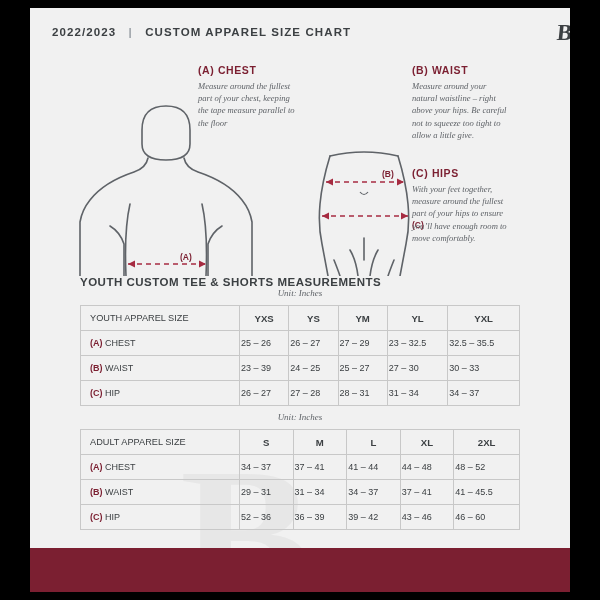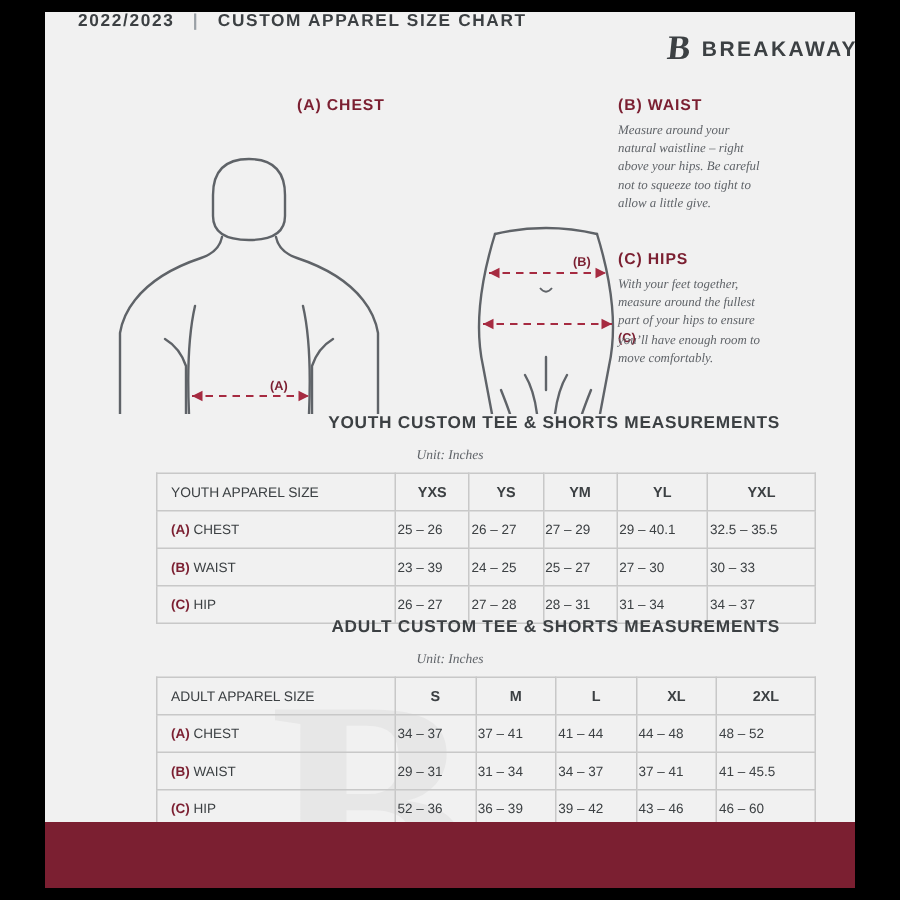--- a/index.html
+++ b/index.html
@@ -35,24 +35,23 @@
     user-select: none;
     pointer-events: none;
   }
   
   .header {
     position: absolute;
     left: 0; top: 0;
     width: 564px;
     height: 48px;
     display: flex;
-    align-items: flex-start;
+    align-items: center;
     padding: 0 22px;
     box-sizing: border-box;
-    flex-direction: column;
   }
   .hdr-title {
     font-size: 11.5px;
     font-weight: bold;
     letter-spacing: 1.1px;
     color: #3c4043;
   }
   .hdr-sep {
     display: inline-block;
     margin: 0 8px;
@@ -115,40 +114,39 @@
     color: #7b1f31;
     font-family: "Liberation Sans", sans-serif;
   }
   
   .section {
     position: absolute;
     width: 440px;
     left: 50px;
   }
   .sec-title {
-    text-align: right;
+    text-align: left;
     font-size: 11.5px;
     font-weight: bold;
     letter-spacing: 0.5px;
     color: #3c4043;
   }
   .sec-sub {
     text-align: center;
     font-size: 9px;
     font-style: italic;
     color: #5f6368;
     font-family: "Liberation Serif", serif;
-    margin-top: 10px;
+    margin-top: 0;
     margin-bottom: 7px;
   }
   table {
     width: 440px;
     border-collapse: collapse;
     background: transparent;
-    margin-left: 24px;
   }
   th, td {
     border: 1px solid #c8c8c8;
     height: 22px;
     font-size: 9px;
     color: #3c4043;
     font-family: "Liberation Sans", sans-serif;
   }
   th.rowhead, td.rowhead {
     text-align: left;
@@ -178,21 +176,20 @@
   <div class="watermark">B</div>
 
   <div class="header">
     <div class="hdr-title">
       <span>2022/2023</span>
       <span class="hdr-sep">|</span>
       <span>CUSTOM APPAREL SIZE CHART</span>
     </div>
     <div class="brand">
       <span class="brand-mark">B</span>
-      <span class="brand-name">BREAKAWAY</span>
     </div>
   </div>
 
   <div class="diagram">
     <svg width="540" height="222" viewBox="0 0 540 222">
 
       <g fill="none" stroke="#5f6368" stroke-width="1.6" stroke-linecap="round" stroke-linejoin="round">
 
         <path d="M112 76 q0 -24 24 -24 q24 0 24 24 l0 14 q0 16 -24 16 q-24 0 -24 -16 z"></path>
 
@@ -237,20 +234,21 @@
       <polygon points="292,162 299,158.5 299,165.5" fill="#a62b41"></polygon>
       <polygon points="378,162 371,158.5 371,165.5" fill="#a62b41"></polygon>
     </svg>
 
     <div class="tag" style="left:150px; top:198px;">(A)</div>
     <div class="tag" style="left:352px; top:115px;">(B)</div>
     <div class="tag" style="left:382px; top:166px;">(C)</div>
 
     <div class="callout" id="callout-chest">
       <div class="callout-title">(A) CHEST</div>
+      <div class="callout-body">Measure around the fullest part of your chest, keeping the tape measure parallel to the floor</div>
     </div>
     <div class="callout" id="callout-waist">
       <div class="callout-title">(B) WAIST</div>
       <div class="callout-body">Measure around your natural waistline – right above your hips. Be careful not to squeeze too tight to allow a little give.</div>
     </div>
     <div class="callout" id="callout-hips">
       <div class="callout-title">(C) HIPS</div>
       <div class="callout-body">With your feet together, measure around the fullest part of your hips to ensure you’ll have enough room to move comfortably.</div>
     </div>
   </div>
@@ -268,21 +266,21 @@
           <th class="colhead">YL</th>
           <th class="colhead">YXL</th>
         </tr>
       </thead>
       <tbody>
         <tr>
           <td class="rowhead"><span class="lbl">(A)</span> <span>CHEST</span></td>
           <td>25 – 26</td>
           <td>26 – 27</td>
           <td>27 – 29</td>
-          <td>29 – 40.1</td>
+          <td>23 – 32.5</td>
           <td>32.5 – 35.5</td>
         </tr>
         <tr>
           <td class="rowhead"><span class="lbl">(B)</span> <span>WAIST</span></td>
           <td>23 – 39</td>
           <td>24 – 25</td>
           <td>25 – 27</td>
           <td>27 – 30</td>
           <td>30 – 33</td>
         </tr>
@@ -292,21 +290,20 @@
           <td>27 – 28</td>
           <td>28 – 31</td>
           <td>31 – 34</td>
           <td>34 – 37</td>
         </tr>
       </tbody>
     </table>
   </div>
 
   <div class="section" style="top:404px;">
-    <div class="sec-title">ADULT CUSTOM TEE &amp; SHORTS MEASUREMENTS</div>
     <div class="sec-sub">Unit: Inches</div>
     <table>
       <thead>
         <tr>
           <th class="rowhead">ADULT APPAREL SIZE</th>
           <th class="colhead">S</th>
           <th class="colhead">M</th>
           <th class="colhead">L</th>
           <th class="colhead">XL</th>
           <th class="colhead">2XL</th>

